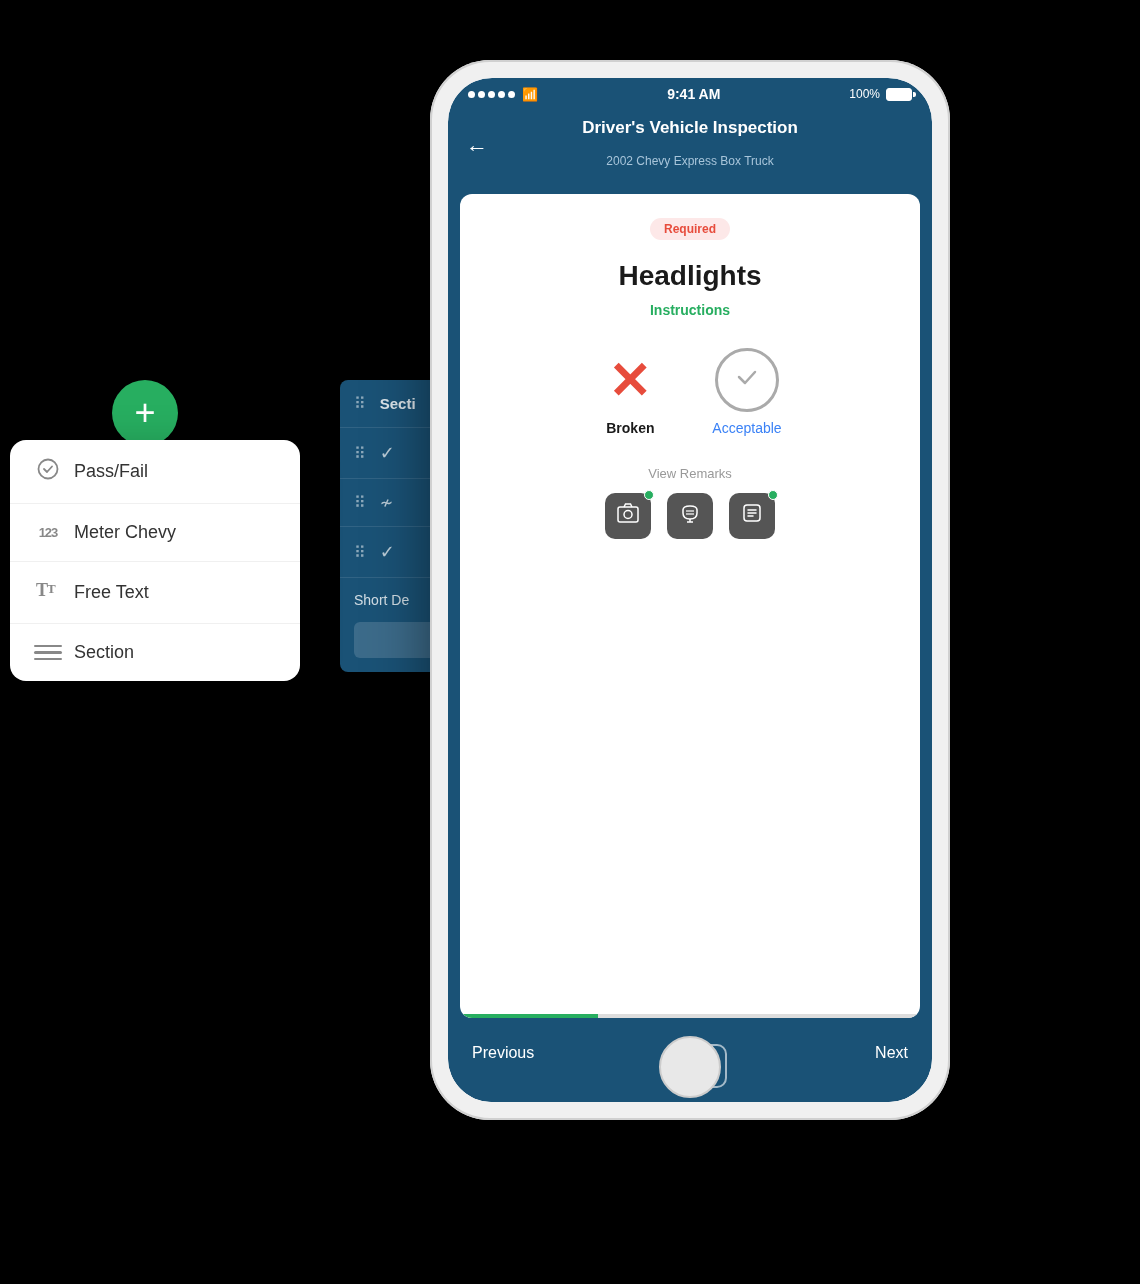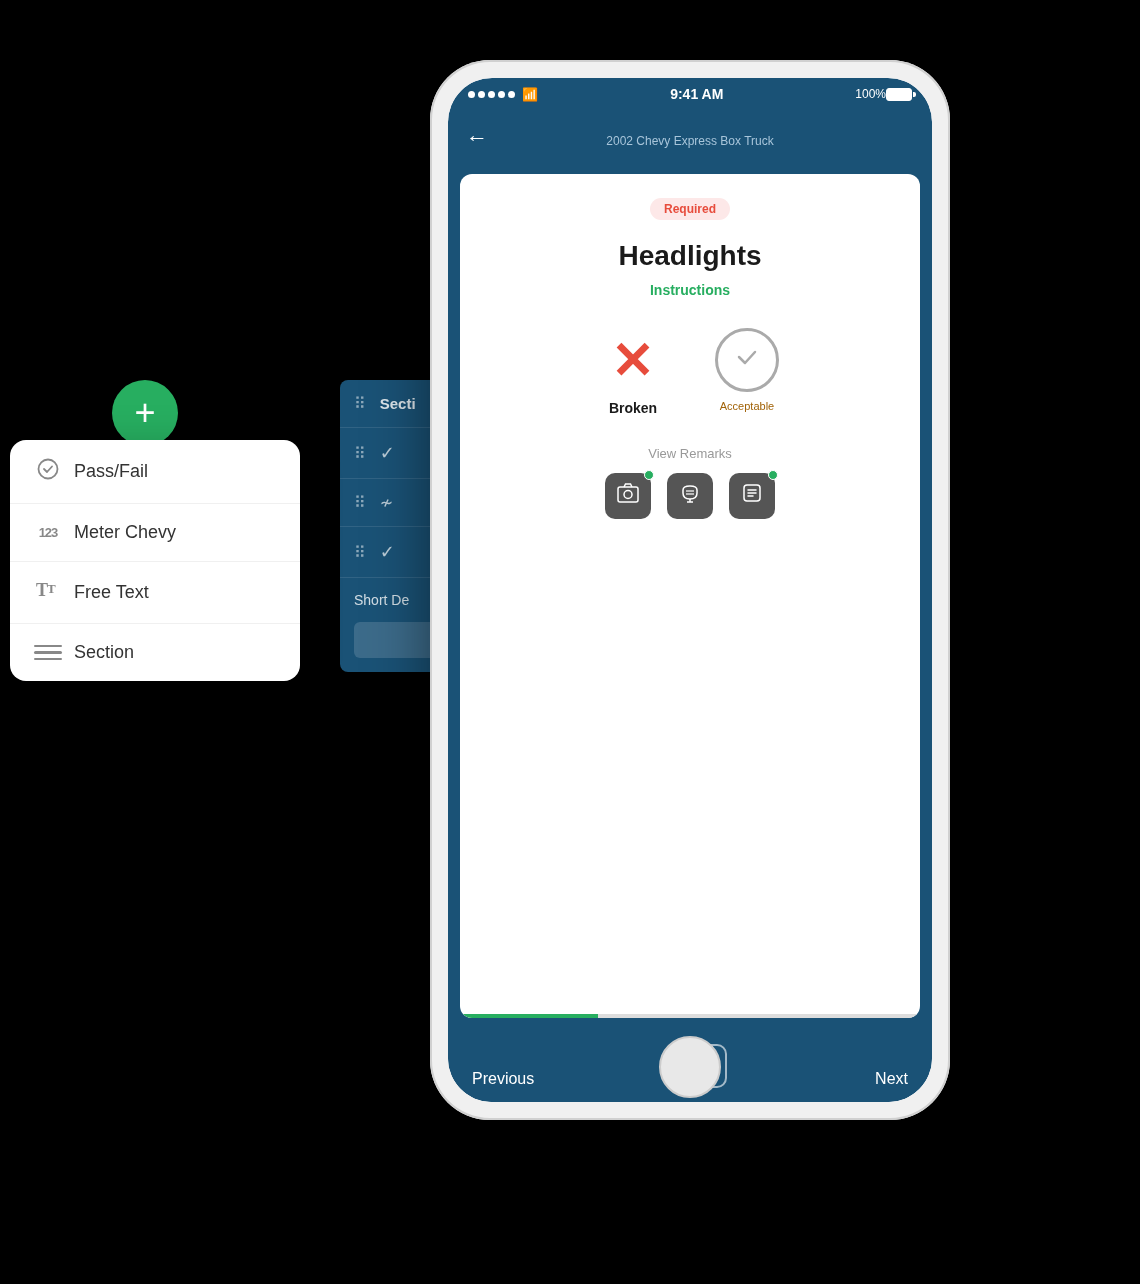--- a/index.html
+++ b/index.html
@@ -99,20 +99,21 @@
       margin-left: 4px;
     }
     .status-time {
       color: #fff;
       font-size: 14px;
       font-weight: 600;
     }
     .status-right {
       display: flex;
       align-items: center;
+      gap: 6px;
     }
     .battery-text {
       color: #fff;
       font-size: 12px;
     }
     .battery-icon {
       width: 26px; height: 13px;
       border: 1.5px solid #fff;
       border-radius: 3px;
       position: relative;
@@ -256,22 +257,22 @@
       font-size: 28px;
       color: #aaa;
     }
 
     .choice-label-broken {
       font-size: 14px;
       font-weight: 700;
       color: #1a1a1a;
     }
     .choice-label-acceptable {
-      font-size: 11px;
-      color: #a16207;
+      font-size: 14px;
+      color: #3b82f6;
     }
 
     .view-remarks {
       font-size: 13px;
       color: #999;
       margin-bottom: 12px;
     }
 
     .remarks-icons {
       display: flex;
@@ -309,21 +310,21 @@
       background: #27ae60;
       width: 30%;
     }
 
     
     .bottom-nav {
       background: #1a5276;
       padding: 14px 24px;
       display: flex;
       justify-content: space-between;
-      align-items: flex-end;
+      align-items: flex-start;
       flex-shrink: 0;
       gap: 20px;
     }
     .nav-btn-text {
       color: #fff;
       font-size: 16px;
     }
     .nav-center-btn {
       width: 44px; height: 44px;
       border-radius: 10px;
@@ -563,20 +564,21 @@
         </div>
         <span class="status-time">9:41 AM</span>
         <div class="status-right">
           <span class="battery-text">100%</span>
           <div class="battery-icon"></div>
         </div>
       </div>
 
       <div class="nav-header">
         <span class="nav-back">←</span>
+        <div class="nav-title">Driver's Vehicle Inspection</div>
         <div class="nav-subtitle">2002 Chevy Express Box Truck</div>
       </div>
 
       <div class="phone-content">
         <div class="inspection-card">
           <div class="required-badge">Required</div>
           <div class="card-body">
             <div class="item-title">Headlights</div>
             <div class="instructions-link">Instructions</div>
 

